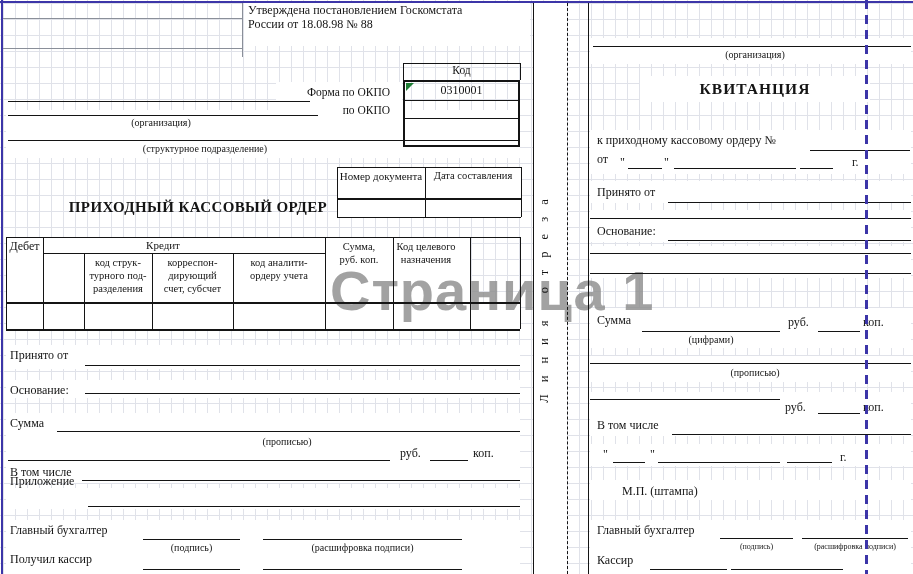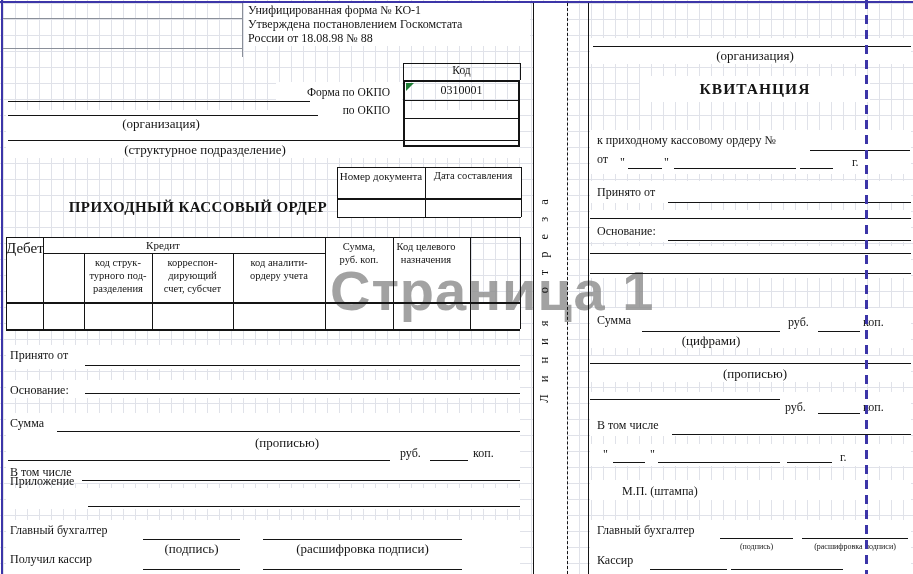--- a/index.html
+++ b/index.html
@@ -14,21 +14,21 @@
       repeating-linear-gradient(to right, var(--grid-line) 0 1px, transparent 1px 12px),
       repeating-linear-gradient(to bottom, var(--grid-line) 0 1px, transparent 1px 16px);
     background-position:3px 3px;}
   .band{position:absolute;background:#fff;z-index:5;}
   .wm{position:absolute;z-index:10;font-family:"Liberation Sans","DejaVu Sans",sans-serif;
       color:var(--watermark);opacity:.8;font-size:56px;letter-spacing:1px;white-space:nowrap;font-weight:bold;}
   .t{position:absolute;z-index:30;font:12px/1.15 "Liberation Serif","DejaVu Serif",serif;
      color:var(--ink);white-space:nowrap;}
   .c{text-align:center;white-space:normal;}
   .pl{white-space:pre-line;}
-  .cap{font-size:13px;}
+  .cap{font-size:10px;}
   .b{font-weight:bold;}
   .hl{position:absolute;height:0;border-top:1.5px solid var(--ink);z-index:25;}
   .hl1{border-top-width:1px;}
   .hl2{border-top-width:2.5px;}
   .faint{border-top:1px solid #8a8f99;}
   .vl{position:absolute;width:0;border-left:1px solid var(--ink);z-index:25;}
   .vl15{border-left-width:1.5px;}
   .vdash{position:absolute;width:0;border-left:1px dashed var(--ink);z-index:25;}
   .vfaint{position:absolute;width:0;border-left:1px solid #8a8f99;z-index:25;}
   .bluesolid{position:absolute;background:var(--page-break);z-index:40;}
@@ -78,21 +78,20 @@
   <div class="band" style="left:590px;top:550px;width:321px;height:24px"></div>
 
   <div class="wm" style="left:330px;top:258px">Страница 1</div>
 
   <div class="hl faint" style="left:3px;top:18px;width:239px"></div>
   <div class="hl faint" style="left:3px;top:48px;width:239px"></div>
   <div class="vfaint" style="left:242px;top:3px;height:54px"></div>
 
   <div>
     <div class="t" style="left:248px;top:3px;width:282px;line-height:14px">
-      <div>Унифицированная форма № КО-1</div>
       <div>Утверждена постановлением Госкомстата</div>
       <div>России от 18.08.98 № 88</div>
     </div>
 
     <div class="t c" style="left:403px;top:64px;width:117px;font-size:11.5px">Код</div>
     <div class="hl hl1" style="left:403px;top:63px;width:117px"></div>
     <div class="vl" style="left:403px;top:63px;height:17px"></div>
     <div class="vl" style="left:520px;top:63px;height:17px"></div>
     <div style="position:absolute;left:403px;top:80px;width:117px;height:67px;border:2.5px solid var(--ink);box-sizing:border-box;z-index:25"></div>
     <div class="hl hl1" style="left:403px;top:100px;width:117px"></div>
@@ -128,21 +127,21 @@
     <div class="hl hl2" style="left:6px;top:329px;width:514px"></div>
     <div class="vl vl15" style="left:6px;top:237px;height:92px"></div>
     <div class="vl" style="left:43px;top:237px;height:92px"></div>
     <div class="vl" style="left:84px;top:253px;height:76px"></div>
     <div class="vl" style="left:152px;top:253px;height:76px"></div>
     <div class="vl" style="left:233px;top:253px;height:76px"></div>
     <div class="vl" style="left:325px;top:237px;height:92px"></div>
     <div class="vl" style="left:393px;top:237px;height:92px"></div>
     <div class="vl" style="left:470px;top:237px;height:92px"></div>
     <div class="vl vl15" style="left:520px;top:237px;height:92px"></div>
-    <div class="t c" style="left:6px;top:240px;width:37px;font-size:15px">Дебет</div>
+    <div class="t c" style="left:6px;top:240px;width:37px;font-size:12px">Дебет</div>
     <div class="t c" style="left:43px;top:239px;width:240px;font-size:11px">Кредит</div>
     <div class="t c pl" style="left:84px;top:256px;width:68px;font-size:10.5px;line-height:13px">код струк-
 турного под-
 разделения</div>
     <div class="t c pl" style="left:152px;top:256px;width:81px;font-size:10.5px;line-height:13px">корреспон-
 дирующий
 счет, субсчет</div>
     <div class="t c pl" style="left:233px;top:256px;width:92px;font-size:10.5px;line-height:13px">код аналити-
 ордеру учета</div>
     <div class="t c pl" style="left:325px;top:240px;width:68px;font-size:10.5px;line-height:13px">Сумма,

